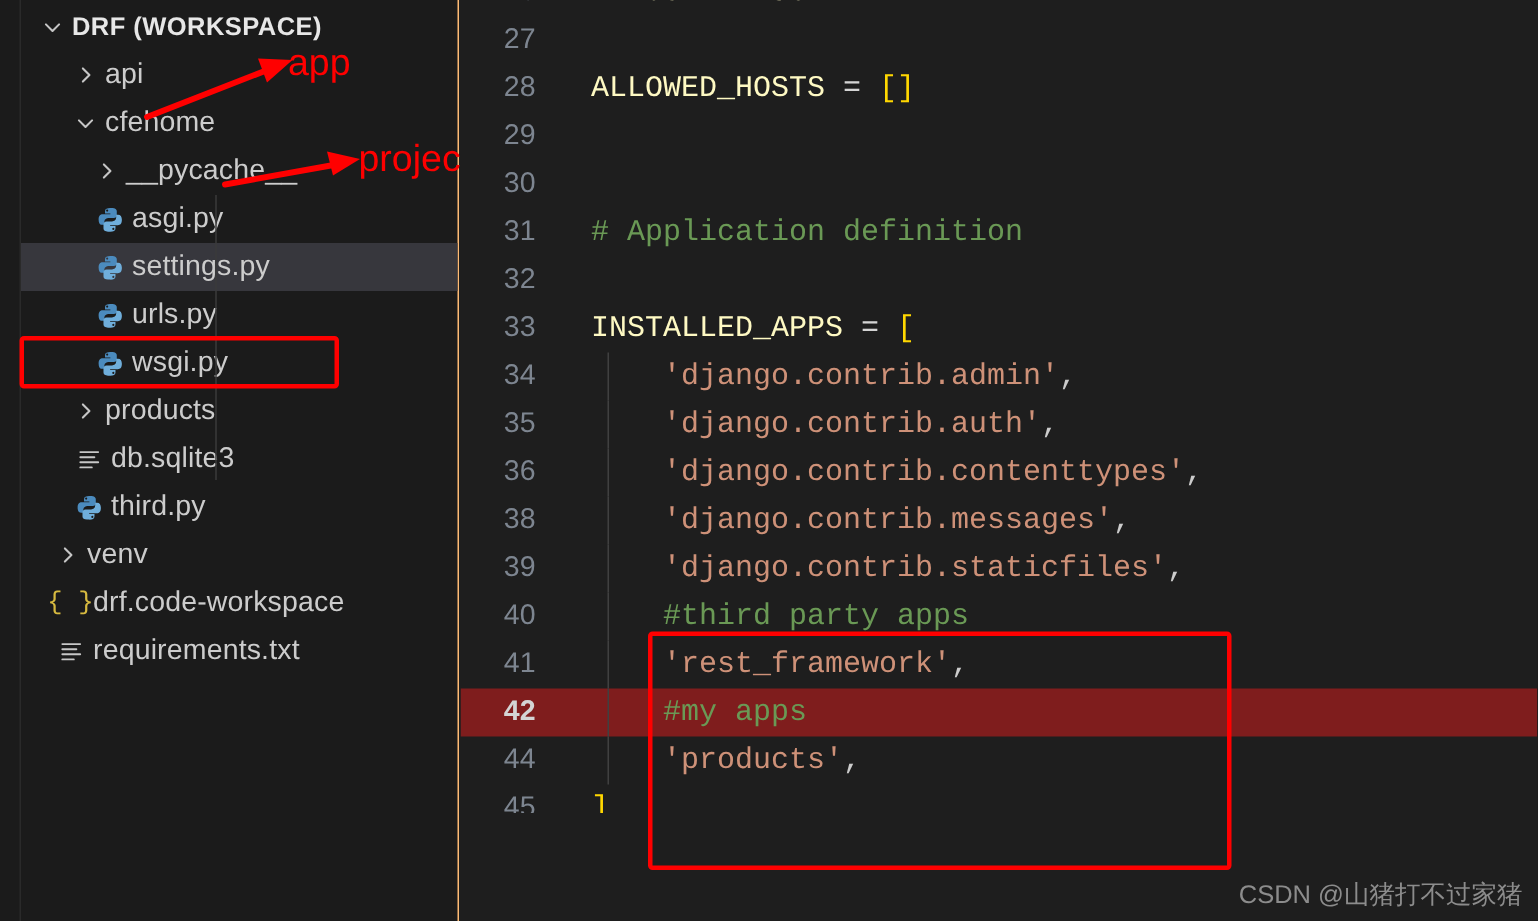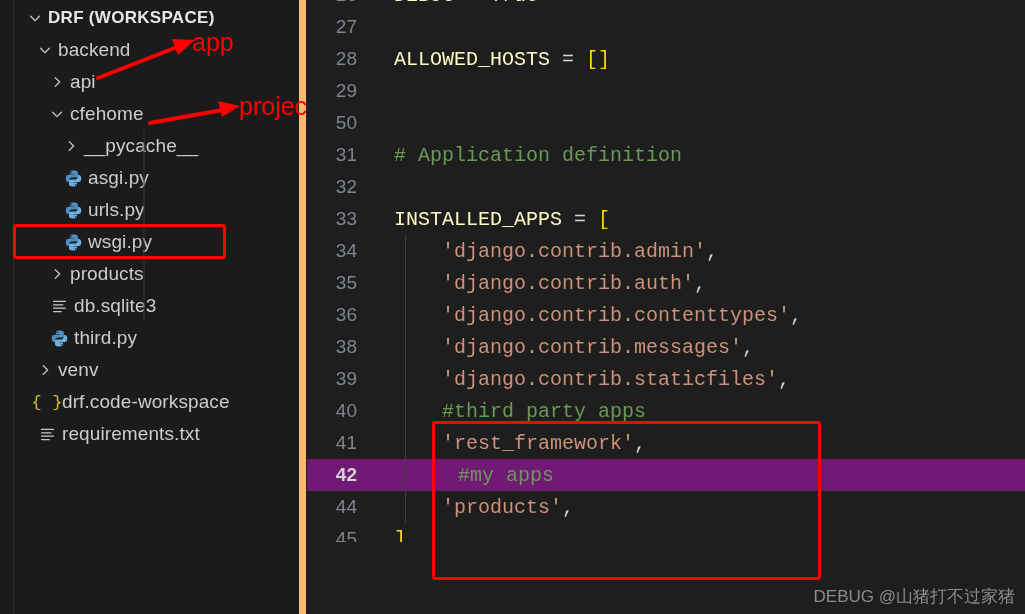--- a/index.html
+++ b/index.html
@@ -14,21 +14,21 @@
     width: 1025px; height: 614px;
     background: #1E1E1E;
   }
 
   
   #sidebar {
     position: absolute;
     left: 0; top: 0;
     width: 306px; height: 614px;
     background: #1B1B1B;
-    border-right: 7px solid #fdba74;
+    border-right: 1px solid #fdba74;
     overflow: hidden;
   }
   #sidebar-left-rail {
     position: absolute; left: 0; top: 0;
     width: 14px; height: 614px;
     background: #1B1B1B;
     border-right: 1px solid #2A2A2A;
   }
   #tree {
     position: absolute;
@@ -99,21 +99,21 @@
     font-family: "Liberation Mono", monospace;
   }
   .code-line {
     position: relative;
     height: 32px;
     display: flex;
     align-items: center;
     white-space: pre;
     font-size: 20px;
   }
-  .code-line.current { background: #701a75; gap: 16px; }
+  .code-line.current { background: #7f1d1d; }
   .code-line.current .lnum { color: #D4D4D4; font-weight: bold; }
   .lnum {
     width: 56px;
     flex: 0 0 56px;
     text-align: right;
     color: #7D8590;
     font-size: 19px;
     padding-right: 6px;
     font-family: "Liberation Sans", sans-serif;
   }
@@ -156,64 +156,65 @@
         <div class="tree-row root">
           <span style="flex: 0 0 10px;"></span>
           <span class="twisty">
             <svg width="14" height="14" viewBox="0 0 16 16">
               <path d="M3 6l5 5 5-5" fill="none" stroke="#C5C5C5" stroke-width="1.6" stroke-linecap="round" stroke-linejoin="round"></path>
             </svg>
           </span>
           <span class="tree-label">DRF (WORKSPACE)</span>
         </div>
         <div class="tree-row">
-          <span style="flex: 0 0 20px;"></span>
+          <span style="flex: 0 0 32px;"></span>
+          <span class="twisty">
+            <svg width="14" height="14" viewBox="0 0 16 16">
+              <path d="M6 3l5 5-5 5" fill="none" stroke="#C5C5C5" stroke-width="1.6" stroke-linecap="round" stroke-linejoin="round"></path>
+            </svg>
+          </span>
+          <span class="tree-label">api</span>
+        </div>
+        <div class="tree-row">
+          <span style="flex: 0 0 32px;"></span>
           <span class="twisty">
             <svg width="14" height="14" viewBox="0 0 16 16">
               <path d="M3 6l5 5 5-5" fill="none" stroke="#C5C5C5" stroke-width="1.6" stroke-linecap="round" stroke-linejoin="round"></path>
             </svg>
           </span>
-          <span class="tree-label">backend</span>
-        </div>
-        <div class="tree-row">
-          <span style="flex: 0 0 32px;"></span>
+          <span class="tree-label">cfehome</span>
+        </div>
+        <div class="tree-row">
+          <span style="flex: 0 0 46px;"></span>
           <span class="twisty">
             <svg width="14" height="14" viewBox="0 0 16 16">
               <path d="M6 3l5 5-5 5" fill="none" stroke="#C5C5C5" stroke-width="1.6" stroke-linecap="round" stroke-linejoin="round"></path>
             </svg>
           </span>
-          <span class="tree-label">api</span>
-        </div>
-        <div class="tree-row">
-          <span style="flex: 0 0 32px;"></span>
-          <span class="twisty">
-            <svg width="14" height="14" viewBox="0 0 16 16">
-              <path d="M3 6l5 5 5-5" fill="none" stroke="#C5C5C5" stroke-width="1.6" stroke-linecap="round" stroke-linejoin="round"></path>
-            </svg>
-          </span>
-          <span class="tree-label">cfehome</span>
-        </div>
-        <div class="tree-row">
-          <span style="flex: 0 0 46px;"></span>
-          <span class="twisty">
-            <svg width="14" height="14" viewBox="0 0 16 16">
-              <path d="M6 3l5 5-5 5" fill="none" stroke="#C5C5C5" stroke-width="1.6" stroke-linecap="round" stroke-linejoin="round"></path>
-            </svg>
-          </span>
           <span class="tree-label">__pycache__</span>
         </div>
         <div class="tree-row">
           <span style="flex: 0 0 46px;"></span>
           <span class="ficon">
             <svg width="19" height="19" viewBox="0 0 24 24">
               <path d="M11.9 2c-2.5 0-4.3.6-4.3 2.6v2.1h4.5v.7H5.6C3.6 7.4 2.2 8.6 2.2 11.9c0 3 1.2 4.4 3.2 4.4h1.6v-2.5c0-2.2 1.9-3.2 3.5-3.2h4.4c1.8 0 2.6-1.2 2.6-2.6V4.6C17.5 3.2 16.2 2 13.7 2h-1.8zm-2.5 1.4a.9.9 0 1 1 0 1.8.9.9 0 0 1 0-1.8z" fill="#4B8BBE"></path>
               <path d="M12.1 22c2.5 0 4.3-.6 4.3-2.6v-2.1h-4.5v-.7h6.5c2 0 3.4-1.2 3.4-4.5 0-3-1.2-4.4-3.2-4.4h-1.6v2.5c0 2.2-1.9 3.2-3.5 3.2H8.9c-1.8 0-2.6 1.2-2.6 2.6v3.4c0 1.4 1.3 2.6 3.8 2.6h2zm2.5-1.4a.9.9 0 1 1 0-1.8.9.9 0 0 1 0 1.8z" fill="#6FAEDB"></path>
             </svg>
           </span>
           <span class="tree-label">asgi.py</span>
+        </div>
+        <div class="tree-row selected">
+          <span style="flex: 0 0 46px;"></span>
+          <span class="ficon">
+            <svg width="19" height="19" viewBox="0 0 24 24">
+              <path d="M11.9 2c-2.5 0-4.3.6-4.3 2.6v2.1h4.5v.7H5.6C3.6 7.4 2.2 8.6 2.2 11.9c0 3 1.2 4.4 3.2 4.4h1.6v-2.5c0-2.2 1.9-3.2 3.5-3.2h4.4c1.8 0 2.6-1.2 2.6-2.6V4.6C17.5 3.2 16.2 2 13.7 2h-1.8zm-2.5 1.4a.9.9 0 1 1 0 1.8.9.9 0 0 1 0-1.8z" fill="#4B8BBE"></path>
+              <path d="M12.1 22c2.5 0 4.3-.6 4.3-2.6v-2.1h-4.5v-.7h6.5c2 0 3.4-1.2 3.4-4.5 0-3-1.2-4.4-3.2-4.4h-1.6v2.5c0 2.2-1.9 3.2-3.5 3.2H8.9c-1.8 0-2.6 1.2-2.6 2.6v3.4c0 1.4 1.3 2.6 3.8 2.6h2zm2.5-1.4a.9.9 0 1 1 0-1.8.9.9 0 0 1 0 1.8z" fill="#6FAEDB"></path>
+            </svg>
+          </span>
+          <span class="tree-label">settings.py</span>
         </div>
         <div class="tree-row">
           <span style="flex: 0 0 46px;"></span>
           <span class="ficon">
             <svg width="19" height="19" viewBox="0 0 24 24">
               <path d="M11.9 2c-2.5 0-4.3.6-4.3 2.6v2.1h4.5v.7H5.6C3.6 7.4 2.2 8.6 2.2 11.9c0 3 1.2 4.4 3.2 4.4h1.6v-2.5c0-2.2 1.9-3.2 3.5-3.2h4.4c1.8 0 2.6-1.2 2.6-2.6V4.6C17.5 3.2 16.2 2 13.7 2h-1.8zm-2.5 1.4a.9.9 0 1 1 0 1.8.9.9 0 0 1 0-1.8z" fill="#4B8BBE"></path>
               <path d="M12.1 22c2.5 0 4.3-.6 4.3-2.6v-2.1h-4.5v-.7h6.5c2 0 3.4-1.2 3.4-4.5 0-3-1.2-4.4-3.2-4.4h-1.6v2.5c0 2.2-1.9 3.2-3.5 3.2H8.9c-1.8 0-2.6 1.2-2.6 2.6v3.4c0 1.4 1.3 2.6 3.8 2.6h2zm2.5-1.4a.9.9 0 1 1 0-1.8.9.9 0 0 1 0 1.8z" fill="#6FAEDB"></path>
             </svg>
           </span>
           <span class="tree-label">urls.py</span>
@@ -311,34 +312,34 @@
 
   <div class="ann-text" style="left:192px; top:28px;">app</div>
   <div class="ann-text" style="left:239px; top:92px;">project</div>
 
   <div id="editor">
     <div id="code-lines" style="margin-top: -21px;">
         <div class="code-line"><span class="lnum">26</span><span class="code-text"><span class="tok-var">DEBUG</span><span class="tok-op"> = </span><span class="tok-var">True</span></span></div>
         <div class="code-line"><span class="lnum">27</span><span class="code-text"></span></div>
         <div class="code-line"><span class="lnum">28</span><span class="code-text"><span class="tok-var">ALLOWED_HOSTS</span><span class="tok-op"> </span><span class="tok-op">=</span><span class="tok-op"> </span><span class="tok-br">[]</span></span></div>
         <div class="code-line"><span class="lnum">29</span><span class="code-text"></span></div>
-        <div class="code-line"><span class="lnum">50</span><span class="code-text"></span></div>
+        <div class="code-line"><span class="lnum">30</span><span class="code-text"></span></div>
         <div class="code-line"><span class="lnum">31</span><span class="code-text"><span class="tok-com"># Application definition</span></span></div>
         <div class="code-line"><span class="lnum">32</span><span class="code-text"></span></div>
         <div class="code-line"><span class="lnum">33</span><span class="code-text"><span class="tok-var">INSTALLED_APPS</span><span class="tok-op"> </span><span class="tok-op">=</span><span class="tok-op"> </span><span class="tok-br">[</span></span></div>
         <div class="code-line"><span class="lnum">34</span><span class="ind-guide"></span><span class="code-text"><span class="tok-op">    </span><span class="tok-str">'django.contrib.admin'</span><span class="tok-punc">,</span></span></div>
         <div class="code-line"><span class="lnum">35</span><span class="ind-guide"></span><span class="code-text"><span class="tok-op">    </span><span class="tok-str">'django.contrib.auth'</span><span class="tok-punc">,</span></span></div>
         <div class="code-line"><span class="lnum">36</span><span class="ind-guide"></span><span class="code-text"><span class="tok-op">    </span><span class="tok-str">'django.contrib.contenttypes'</span><span class="tok-punc">,</span></span></div>
         <div class="code-line"><span class="lnum">38</span><span class="ind-guide"></span><span class="code-text"><span class="tok-op">    </span><span class="tok-str">'django.contrib.messages'</span><span class="tok-punc">,</span></span></div>
         <div class="code-line"><span class="lnum">39</span><span class="ind-guide"></span><span class="code-text"><span class="tok-op">    </span><span class="tok-str">'django.contrib.staticfiles'</span><span class="tok-punc">,</span></span></div>
         <div class="code-line"><span class="lnum">40</span><span class="ind-guide"></span><span class="code-text"><span class="tok-op">    </span><span class="tok-com">#third party apps</span></span></div>
         <div class="code-line"><span class="lnum">41</span><span class="ind-guide"></span><span class="code-text"><span class="tok-op">    </span><span class="tok-str">'rest_framework'</span><span class="tok-punc">,</span></span></div>
         <div class="code-line current"><span class="lnum">42</span><span class="ind-guide"></span><span class="code-text"><span class="tok-op">    </span><span class="tok-com">#my apps</span></span></div>
         <div class="code-line"><span class="lnum">44</span><span class="ind-guide"></span><span class="code-text"><span class="tok-op">    </span><span class="tok-str">'products'</span><span class="tok-punc">,</span></span></div>
         <div class="code-line"><span class="lnum">45</span><span class="code-text"><span class="tok-br">]</span></span></div>
       </div>
   </div>
 
   <div class="red-box" style="left:432px; top:421px; width:389px; height:159px;"></div>
 
-  <div id="watermark">DEBUG @山猪打不过家猪</div>
+  <div id="watermark">CSDN @山猪打不过家猪</div>
 
 </div>
 
 </body></html>

